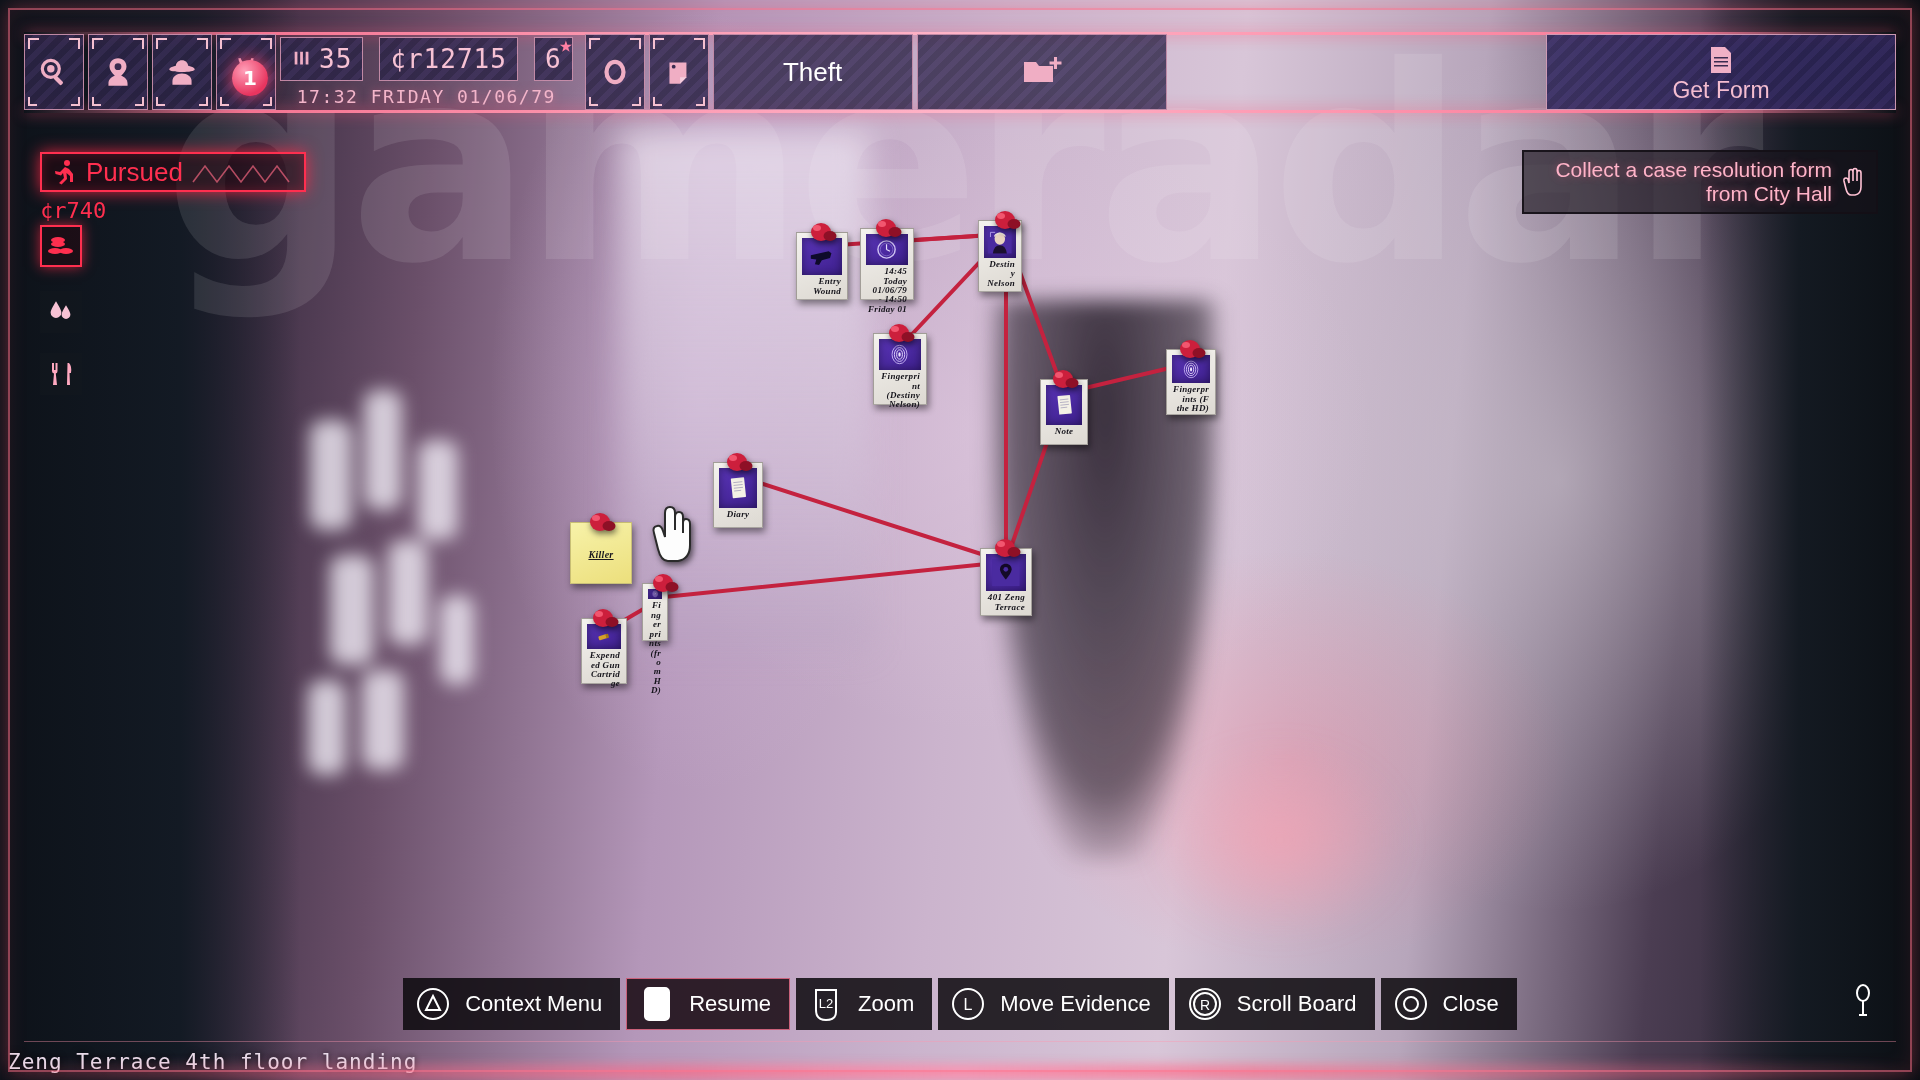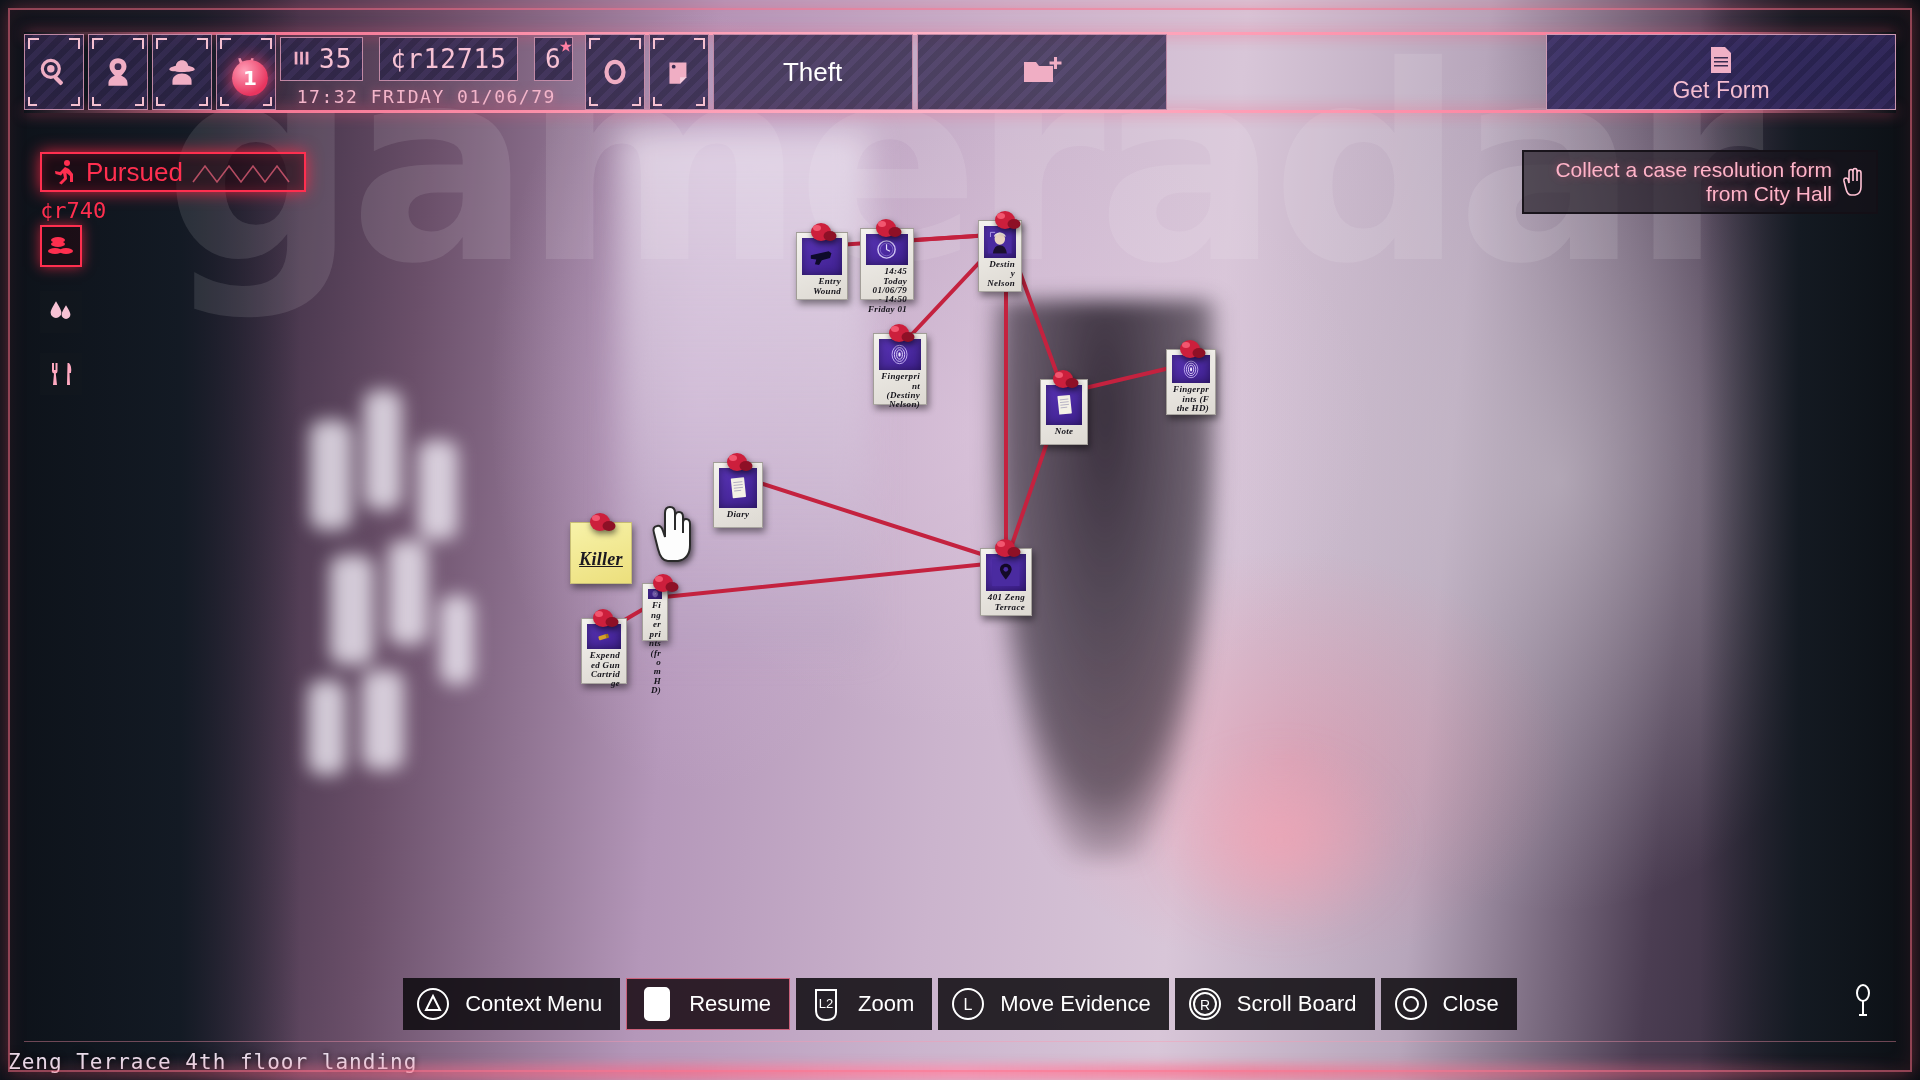--- a/index.html
+++ b/index.html
@@ -219,21 +219,21 @@
   .card .cap {
     color:#14131a; font-size:9px; line-height:1.05; text-align:right;
     font-family:"Liberation Serif", serif; font-style:italic; font-weight:700;
     letter-spacing:.3px; padding:2px 1px 0; word-break:break-word;
   }
   .card.sticky {
     background: linear-gradient(160deg,#f7f2a9,#ecdf7c);
     border:1px solid rgba(190,180,110,.8);
   }
   .card.sticky .cap {
-    font-size:18px; padding-top:22px; color:#1a1820;text-decoration:underline;
+    font-size:10px; padding-top:22px; color:#1a1820;text-decoration:underline;
   }
   .pin {
     position:absolute; width:30px; height:26px; z-index:5; pointer-events:none;
     filter: drop-shadow(1px 3px 3px rgba(0,0,0,.55));
   }
 
   .cursor-hand {
     position:absolute; width:54px; height:62px; z-index:40;
     filter: drop-shadow(2px 3px 3px rgba(0,0,0,.6));
   }

